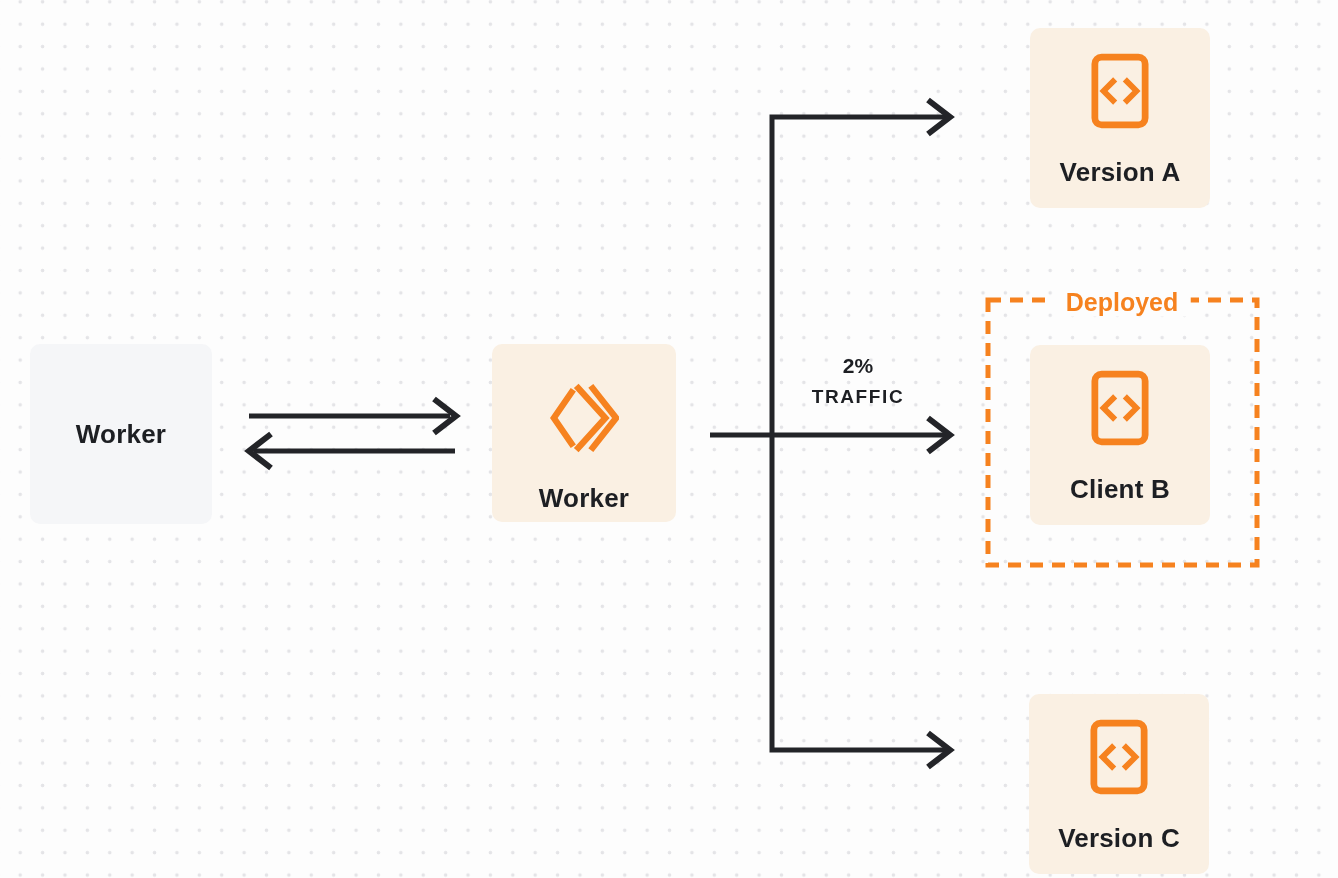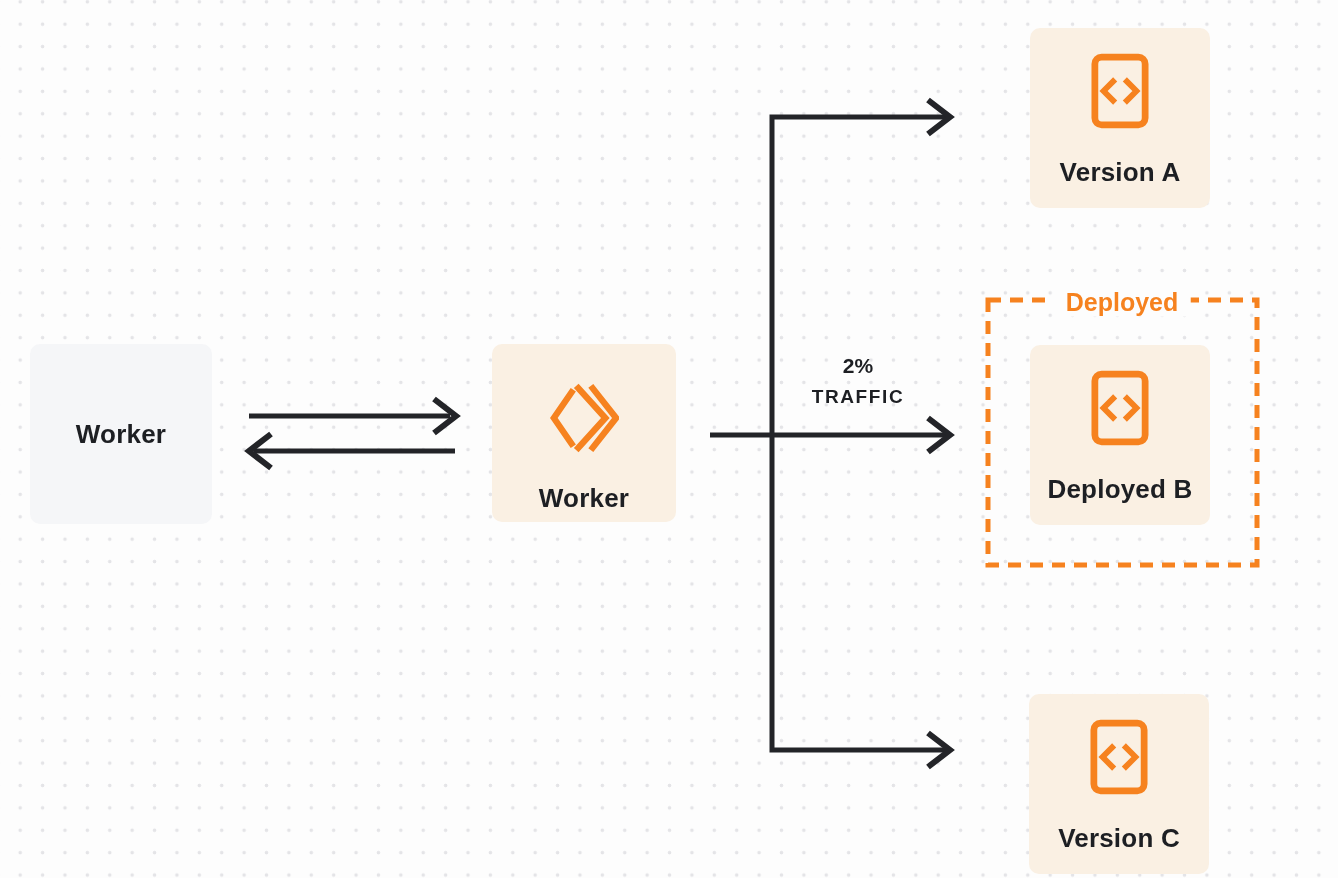--- a/index.html
+++ b/index.html
@@ -136,21 +136,21 @@
     </svg>
     <div class="node-label">Version A</div>
   </div>
 
   <div class="card version-card version-b">
     <svg class="icon-box" width="58" height="76" viewBox="0 0 60 78" fill="none" stroke="#f6821f" stroke-linejoin="miter">
       <rect x="4" y="4" width="52" height="70" rx="7" stroke-width="7"></rect>
       <polyline points="25,27 13,39 25,51" stroke-width="6"></polyline>
       <polyline points="35,27 47,39 35,51" stroke-width="6"></polyline>
     </svg>
-    <div class="node-label">Deployed B</div>
+    <div class="node-label">Client B</div>
   </div>
 
   <div class="card version-card version-c">
     <svg class="icon-box" width="58" height="76" viewBox="0 0 60 78" fill="none" stroke="#f6821f" stroke-linejoin="miter">
       <rect x="4" y="4" width="52" height="70" rx="7" stroke-width="7"></rect>
       <polyline points="25,27 13,39 25,51" stroke-width="6"></polyline>
       <polyline points="35,27 47,39 35,51" stroke-width="6"></polyline>
     </svg>
     <div class="node-label">Version C</div>
   </div>

